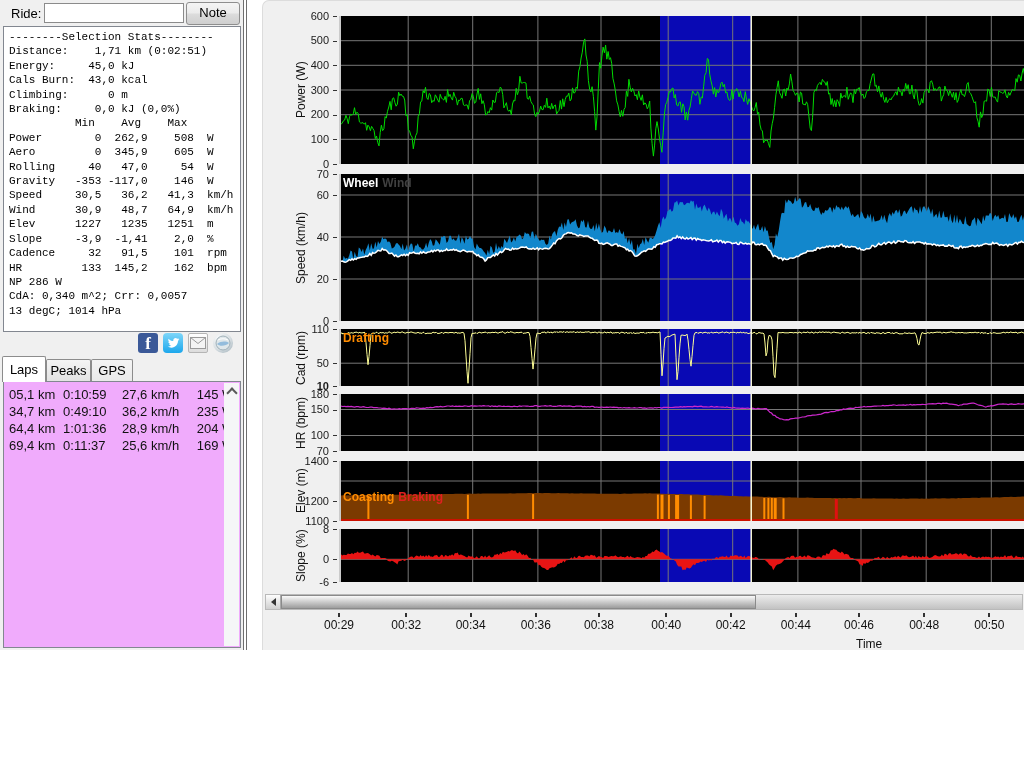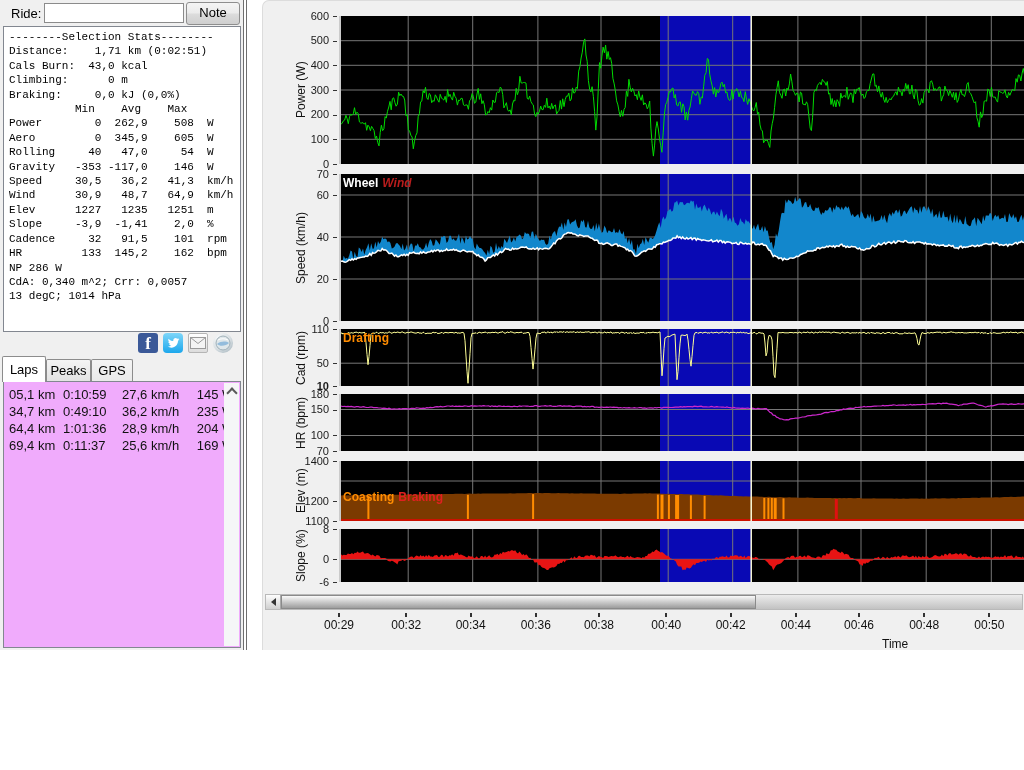--- a/index.html
+++ b/index.html
@@ -51,20 +51,21 @@
 <body>
 
 <div id="left-panel">
   <span id="ride-label">Ride:</span>
   <input id="ride-input" value="" style="">
   <div id="note-button">Note</div>
 
   <div id="stats-box">
       <div>--------Selection Stats--------</div>
       <div>Distance:    1,71 km (0:02:51)</div>
+      <div>Energy:     45,0 kJ</div>
       <div>Cals Burn:  43,0 kcal</div>
       <div>Climbing:      0 m</div>
       <div>Braking:     0,0 kJ (0,0%)</div>
       <div>          Min    Avg    Max</div>
       <div>Power        0  262,9    508  W</div>
       <div>Aero         0  345,9    605  W</div>
       <div>Rolling     40   47,0     54  W</div>
       <div>Gravity   -353 -117,0    146  W</div>
       <div>Speed     30,5   36,2   41,3  km/h</div>
       <div>Wind      30,9   48,7   64,9  km/h</div>
@@ -201,21 +202,21 @@
           <line x1="585.2" y1="0" x2="585.2" y2="147" stroke="#777777" stroke-width="1"></line>
           <line x1="650.3" y1="0" x2="650.3" y2="147" stroke="#777777" stroke-width="1"></line>
           <line x1="0" y1="21.0" x2="686" y2="21.0" stroke="#777777" stroke-width="1"></line>
           <line x1="0" y1="63.0" x2="686" y2="63.0" stroke="#777777" stroke-width="1"></line>
           <line x1="0" y1="105.0" x2="686" y2="105.0" stroke="#777777" stroke-width="1"></line>
           <polygon fill="#1287cc" points="0.0,88.1 1.4,87.9 2.7,81.8 4.1,84.7 5.5,84.1 6.9,84.8 8.2,81.4 9.6,76.5 11.0,77.4 12.3,85.2 13.7,77.7 15.1,82.3 16.5,83.1 17.8,73.6 19.2,74.7 20.6,78.0 22.0,74.6 23.3,80.8 24.7,76.1 26.1,73.3 27.4,69.3 28.8,76.4 30.2,69.3 31.6,74.8 32.9,74.5 34.3,67.8 35.7,73.5 37.0,67.1 38.4,69.9 39.8,67.8 41.2,62.7 42.5,65.2 43.9,64.5 45.3,64.9 46.6,68.3 48.0,67.2 49.4,68.9 50.8,74.5 52.1,74.1 53.5,72.7 54.9,69.5 56.3,68.9 57.6,70.4 59.0,72.0 60.4,75.3 61.7,69.4 63.1,76.5 64.5,74.6 65.9,70.5 67.2,76.9 68.6,71.7 70.0,69.2 71.3,70.2 72.7,77.6 74.1,71.6 75.5,71.8 76.8,69.3 78.2,72.9 79.6,73.4 80.9,75.5 82.3,75.6 83.7,73.4 85.1,68.7 86.4,74.0 87.8,68.8 89.2,64.9 90.6,66.9 91.9,71.7 93.3,71.3 94.7,65.3 96.0,66.7 97.4,68.7 98.8,70.7 100.2,62.6 101.5,63.2 102.9,61.7 104.3,62.6 105.6,69.1 107.0,67.2 108.4,61.8 109.8,61.7 111.1,66.1 112.5,64.4 113.9,66.5 115.2,66.8 116.6,63.8 118.0,59.7 119.4,69.8 120.7,63.2 122.1,65.6 123.5,69.7 124.9,61.4 126.2,65.6 127.6,64.8 129.0,62.1 130.3,64.2 131.7,65.0 133.1,72.9 134.5,75.4 135.8,69.4 137.2,72.3 138.6,73.9 139.9,74.0 141.3,75.2 142.7,77.6 144.1,78.9 145.4,81.7 146.8,75.7 148.2,80.2 149.5,71.7 150.9,73.4 152.3,78.9 153.7,77.5 155.0,68.8 156.4,75.7 157.8,72.0 159.2,75.0 160.5,72.0 161.9,73.8 163.3,64.7 164.6,66.7 166.0,69.1 167.4,65.2 168.8,61.4 170.1,68.5 171.5,67.1 172.9,63.5 174.2,67.5 175.6,62.8 177.0,62.2 178.4,60.6 179.7,61.5 181.1,65.3 182.5,63.8 183.8,58.1 185.2,59.7 186.6,59.4 188.0,60.0 189.3,64.3 190.7,57.8 192.1,57.4 193.5,64.7 194.8,59.8 196.2,62.9 197.6,65.2 198.9,66.9 200.3,65.4 201.7,65.9 203.1,65.7 204.4,69.8 205.8,71.0 207.2,69.5 208.5,61.4 209.9,65.5 211.3,59.9 212.7,58.1 214.0,56.9 215.4,62.2 216.8,55.8 218.1,52.5 219.5,53.0 220.9,48.4 222.3,56.0 223.6,48.6 225.0,52.9 226.4,45.4 227.8,45.3 229.1,50.5 230.5,48.4 231.9,47.7 233.2,47.3 234.6,45.2 236.0,51.4 237.4,54.3 238.7,53.6 240.1,46.2 241.5,47.9 242.8,45.4 244.2,53.2 245.6,53.6 247.0,46.8 248.3,53.2 249.7,55.0 251.1,54.7 252.4,51.1 253.8,57.3 255.2,48.8 256.6,55.6 257.9,49.4 259.3,55.3 260.7,58.9 262.1,57.6 263.4,51.4 264.8,54.3 266.2,59.3 267.5,56.6 268.9,56.8 270.3,58.3 271.7,57.9 273.0,54.0 274.4,59.0 275.8,57.9 277.1,59.1 278.5,54.9 279.9,58.9 281.3,60.5 282.6,56.9 284.0,64.9 285.4,63.1 286.7,69.3 288.1,63.9 289.5,70.9 290.9,66.0 292.2,75.4 293.6,75.3 295.0,80.5 296.4,69.7 297.7,74.3 299.1,70.3 300.5,69.3 301.8,64.8 303.2,71.0 304.6,62.9 306.0,66.5 307.3,68.7 308.7,64.1 310.1,63.6 311.4,65.0 312.8,64.1 314.2,61.1 315.6,56.5 316.9,51.9 318.3,48.3 319.7,54.0 321.0,45.8 322.4,42.4 323.8,45.8 325.2,43.1 326.5,37.2 327.9,36.2 329.3,34.8 330.7,37.8 332.0,36.4 333.4,28.4 334.8,28.2 336.1,26.6 337.5,31.6 338.9,27.9 340.3,28.2 341.6,28.0 343.0,31.3 344.4,30.6 345.7,29.1 347.1,28.7 348.5,29.4 349.9,26.2 351.2,27.7 352.6,26.7 354.0,35.7 355.3,29.5 356.7,33.7 358.1,33.8 359.5,32.3 360.8,37.6 362.2,32.6 363.6,30.6 365.0,34.0 366.3,37.3 367.7,33.5 369.1,36.2 370.4,40.7 371.8,38.1 373.2,37.5 374.6,41.0 375.9,37.6 377.3,40.4 378.7,42.3 380.0,34.7 381.4,37.7 382.8,44.7 384.2,41.8 385.5,39.8 386.9,47.4 388.3,44.2 389.6,44.6 391.0,48.5 392.4,42.6 393.8,48.6 395.1,49.3 396.5,51.7 397.9,50.3 399.3,44.1 400.6,47.5 402.0,48.2 403.4,50.4 404.7,44.9 406.1,47.6 407.5,47.3 408.9,49.4 410.2,52.0 411.6,55.1 413.0,50.7 414.3,55.8 415.7,52.4 417.1,49.6 418.5,56.2 419.8,55.9 421.2,52.1 422.6,58.2 423.9,51.9 425.3,56.8 426.7,56.4 428.1,63.9 429.4,69.1 430.8,68.0 432.2,75.3 433.6,70.7 434.9,59.6 436.3,63.1 437.7,56.6 439.0,47.8 440.4,39.5 441.8,38.8 443.2,39.2 444.5,25.6 445.9,29.2 447.3,25.6 448.6,26.8 450.0,27.6 451.4,30.1 452.8,29.0 454.1,22.7 455.5,27.5 456.9,26.6 458.2,24.2 459.6,24.8 461.0,33.7 462.4,31.9 463.7,28.6 465.1,28.1 466.5,33.3 467.9,32.9 469.2,30.1 470.6,34.8 472.0,36.8 473.3,36.9 474.7,33.2 476.1,34.6 477.5,33.0 478.8,37.4 480.2,41.0 481.6,38.2 482.9,39.5 484.3,36.0 485.7,36.7 487.1,36.0 488.4,33.3 489.8,33.6 491.2,38.7 492.5,33.2 493.9,36.3 495.3,31.0 496.7,33.4 498.0,33.1 499.4,36.1 500.8,32.4 502.2,36.1 503.5,33.7 504.9,31.9 506.3,34.4 507.6,32.3 509.0,37.3 510.4,42.1 511.8,39.8 513.1,43.1 514.5,42.4 515.9,40.9 517.2,39.9 518.6,44.5 520.0,37.1 521.4,38.9 522.7,42.8 524.1,44.8 525.5,43.9 526.8,39.8 528.2,44.3 529.6,39.5 531.0,48.8 532.3,41.5 533.7,47.6 535.1,47.3 536.5,46.8 537.8,46.6 539.2,45.6 540.6,41.1 541.9,46.2 543.3,40.8 544.7,45.9 546.1,49.2 547.4,42.0 548.8,39.0 550.2,42.5 551.5,38.0 552.9,40.4 554.3,36.8 555.7,36.0 557.0,39.6 558.4,35.0 559.8,42.8 561.1,41.5 562.5,37.4 563.9,36.4 565.3,40.3 566.6,38.0 568.0,35.6 569.4,33.3 570.8,32.2 572.1,39.3 573.5,33.3 574.9,36.3 576.2,35.8 577.6,40.0 579.0,32.0 580.4,38.8 581.7,33.4 583.1,31.9 584.5,34.4 585.8,37.4 587.2,32.2 588.6,35.6 590.0,40.3 591.3,34.7 592.7,43.5 594.1,41.3 595.4,39.8 596.8,44.3 598.2,36.5 599.6,43.7 600.9,43.5 602.3,36.8 603.7,43.1 605.1,43.3 606.4,42.5 607.8,47.8 609.2,39.4 610.5,46.6 611.9,49.3 613.3,40.5 614.7,49.3 616.0,40.8 617.4,49.6 618.8,44.7 620.1,47.0 621.5,50.1 622.9,50.2 624.3,42.1 625.6,49.8 627.0,51.0 628.4,52.3 629.7,51.8 631.1,46.5 632.5,45.3 633.9,43.2 635.2,52.2 636.6,43.8 638.0,45.8 639.4,47.9 640.7,50.3 642.1,41.4 643.5,47.3 644.8,41.4 646.2,41.6 647.6,41.8 649.0,38.8 650.3,40.1 651.7,46.9 653.1,42.7 654.4,40.7 655.8,43.3 657.2,40.9 658.6,45.6 659.9,44.4 661.3,43.7 662.7,44.5 664.0,40.0 665.4,48.1 666.8,47.8 668.2,39.1 669.5,42.3 670.9,43.9 672.3,40.1 673.7,44.7 675.0,42.3 676.4,47.9 677.8,47.8 679.1,43.7 680.5,40.7 681.9,46.4 683.3,40.8 684.6,41.9 686.0,43.3 686.0,67.3 684.6,66.6 683.3,68.6 681.9,68.4 680.5,67.3 679.1,68.4 677.8,68.3 676.4,70.1 675.0,68.4 673.7,69.2 672.3,70.2 670.9,70.9 669.5,70.5 668.2,70.4 666.8,72.2 665.4,70.3 664.0,70.8 662.7,71.4 661.3,71.0 659.9,70.5 658.6,71.4 657.2,70.2 655.8,69.1 654.4,69.2 653.1,69.9 651.7,68.5 650.3,70.4 649.0,70.3 647.6,70.4 646.2,69.9 644.8,69.5 643.5,70.0 642.1,70.4 640.7,71.4 639.4,71.2 638.0,72.3 636.6,71.1 635.2,72.0 633.9,72.7 632.5,71.8 631.1,71.3 629.7,72.2 628.4,72.2 627.0,73.0 625.6,72.9 624.3,73.5 622.9,72.9 621.5,74.0 620.1,72.2 618.8,72.5 617.4,74.7 616.0,73.7 614.7,73.9 613.3,73.8 611.9,71.6 610.5,72.4 609.2,71.6 607.8,71.0 606.4,72.3 605.1,72.0 603.7,72.3 602.3,70.9 600.9,71.2 599.6,71.3 598.2,71.8 596.8,70.9 595.4,71.6 594.1,70.4 592.7,70.1 591.3,71.1 590.0,70.0 588.6,70.1 587.2,69.8 585.8,70.1 584.5,68.6 583.1,69.9 581.7,68.8 580.4,68.8 579.0,68.1 577.6,67.9 576.2,67.9 574.9,68.3 573.5,69.4 572.1,67.7 570.8,69.0 569.4,68.6 568.0,68.7 566.6,68.4 565.3,67.0 563.9,66.6 562.5,68.1 561.1,67.7 559.8,67.8 558.4,66.9 557.0,66.8 555.7,68.5 554.3,69.3 552.9,67.2 551.5,68.7 550.2,69.5 548.8,68.3 547.4,68.0 546.1,68.9 544.7,70.2 543.3,68.5 541.9,69.5 540.6,70.7 539.2,70.8 537.8,69.4 536.5,70.7 535.1,72.4 533.7,72.8 532.3,71.5 531.0,71.5 529.6,74.0 528.2,74.7 526.8,74.7 525.5,74.5 524.1,75.6 522.7,76.3 521.4,75.8 520.0,75.8 518.6,74.0 517.2,75.0 515.9,74.4 514.5,72.9 513.1,72.8 511.8,72.8 510.4,72.4 509.0,73.3 507.6,73.2 506.3,72.2 504.9,73.4 503.5,71.8 502.2,72.3 500.8,70.2 499.4,70.6 498.0,72.4 496.7,72.0 495.3,71.8 493.9,73.3 492.5,71.7 491.2,72.9 489.8,72.1 488.4,71.8 487.1,73.0 485.7,72.2 484.3,73.3 482.9,73.8 481.6,73.3 480.2,73.9 478.8,74.8 477.5,73.8 476.1,73.9 474.7,76.1 473.3,76.0 472.0,77.1 470.6,77.0 469.2,76.9 467.9,77.3 466.5,76.8 465.1,78.5 463.7,79.0 462.4,79.3 461.0,80.0 459.6,80.5 458.2,81.9 456.9,82.4 455.5,82.3 454.1,83.4 452.8,84.1 451.4,84.3 450.0,83.9 448.6,84.1 447.3,85.2 445.9,85.5 444.5,85.2 443.2,84.3 441.8,86.1 440.4,84.0 439.0,84.0 437.7,84.5 436.3,82.9 434.9,82.4 433.6,81.4 432.2,82.6 430.8,79.7 429.4,76.6 428.1,76.3 426.7,74.3 425.3,71.7 423.9,71.1 422.6,71.3 421.2,69.7 419.8,70.0 418.5,70.9 417.1,70.1 415.7,70.7 414.3,70.6 413.0,68.3 411.6,68.1 410.2,70.3 408.9,70.0 407.5,69.6 406.1,70.2 404.7,69.1 403.4,69.7 402.0,69.8 400.6,68.6 399.3,68.1 397.9,70.4 396.5,70.2 395.1,68.4 393.8,69.3 392.4,69.2 391.0,69.6 389.6,68.5 388.3,68.1 386.9,67.7 385.5,67.9 384.2,69.1 382.8,67.4 381.4,68.7 380.0,66.4 378.7,66.4 377.3,68.1 375.9,66.0 374.6,67.0 373.2,67.3 371.8,67.9 370.4,65.8 369.1,66.5 367.7,66.9 366.3,66.8 365.0,66.5 363.6,66.1 362.2,65.7 360.8,66.5 359.5,65.6 358.1,65.5 356.7,64.6 355.3,66.2 354.0,64.1 352.6,64.2 351.2,65.5 349.9,63.6 348.5,64.4 347.1,65.1 345.7,63.5 344.4,64.9 343.0,64.6 341.6,63.0 340.3,64.6 338.9,62.7 337.5,63.8 336.1,61.9 334.8,64.2 333.4,64.1 332.0,64.1 330.7,65.6 329.3,66.4 327.9,66.3 326.5,67.3 325.2,67.7 323.8,68.5 322.4,68.1 321.0,70.0 319.7,69.8 318.3,69.8 316.9,70.6 315.6,70.8 314.2,73.3 312.8,72.7 311.4,74.8 310.1,75.3 308.7,74.9 307.3,75.0 306.0,76.0 304.6,77.4 303.2,76.8 301.8,77.7 300.5,78.2 299.1,79.7 297.7,80.8 296.4,81.8 295.0,82.3 293.6,81.9 292.2,79.3 290.9,77.5 289.5,76.5 288.1,77.1 286.7,75.1 285.4,75.7 284.0,73.9 282.6,73.3 281.3,72.6 279.9,72.4 278.5,71.4 277.1,72.2 275.8,70.0 274.4,70.1 273.0,70.4 271.7,71.4 270.3,71.4 268.9,70.2 267.5,69.5 266.2,68.8 264.8,69.3 263.4,70.0 262.1,70.5 260.7,69.2 259.3,69.6 257.9,69.3 256.6,66.5 255.2,66.1 253.8,66.5 252.4,65.4 251.1,64.2 249.7,64.0 248.3,63.1 247.0,61.9 245.6,61.9 244.2,62.0 242.8,62.4 241.5,61.6 240.1,61.3 238.7,60.9 237.4,62.0 236.0,61.5 234.6,60.4 233.2,60.0 231.9,60.1 230.5,58.8 229.1,59.1 227.8,58.6 226.4,58.8 225.0,59.9 223.6,60.1 222.3,61.3 220.9,63.7 219.5,65.0 218.1,64.5 216.8,65.5 215.4,66.9 214.0,69.8 212.7,69.1 211.3,71.1 209.9,73.0 208.5,74.6 207.2,75.0 205.8,74.6 204.4,74.3 203.1,74.4 201.7,75.2 200.3,74.9 198.9,74.3 197.6,75.8 196.2,73.9 194.8,75.1 193.5,75.2 192.1,74.1 190.7,75.2 189.3,74.7 188.0,75.0 186.6,74.4 185.2,72.9 183.8,73.4 182.5,73.2 181.1,73.1 179.7,73.3 178.4,74.1 177.0,74.8 175.6,74.9 174.2,74.5 172.9,75.4 171.5,74.1 170.1,76.1 168.8,76.2 167.4,75.1 166.0,75.3 164.6,74.5 163.3,75.8 161.9,77.7 160.5,78.6 159.2,77.5 157.8,79.2 156.4,81.0 155.0,79.5 153.7,82.1 152.3,80.9 150.9,82.1 149.5,83.5 148.2,83.4 146.8,83.6 145.4,85.9 144.1,87.0 142.7,84.8 141.3,83.5 139.9,83.3 138.6,82.6 137.2,80.7 135.8,81.8 134.5,80.1 133.1,79.4 131.7,77.3 130.3,77.8 129.0,77.5 127.6,77.6 126.2,77.9 124.9,77.4 123.5,76.5 122.1,76.1 120.7,76.9 119.4,77.7 118.0,77.2 116.6,76.8 115.2,75.6 113.9,76.4 112.5,75.2 111.1,76.1 109.8,75.8 108.4,76.3 107.0,76.4 105.6,74.9 104.3,76.4 102.9,76.4 101.5,77.4 100.2,76.4 98.8,77.6 97.4,75.9 96.0,75.9 94.7,77.1 93.3,76.2 91.9,77.9 90.6,76.6 89.2,77.7 87.8,77.9 86.4,78.3 85.1,79.1 83.7,78.7 82.3,77.8 80.9,79.2 79.6,77.9 78.2,79.8 76.8,79.2 75.5,79.5 74.1,79.2 72.7,78.2 71.3,78.7 70.0,79.1 68.6,78.7 67.2,81.3 65.9,80.3 64.5,81.7 63.1,80.2 61.7,81.5 60.4,80.9 59.0,81.8 57.6,82.7 56.3,82.8 54.9,81.0 53.5,82.1 52.1,80.5 50.8,79.1 49.4,79.5 48.0,79.5 46.6,77.7 45.3,76.3 43.9,75.8 42.5,75.9 41.2,74.5 39.8,77.0 38.4,76.8 37.0,76.3 35.7,77.6 34.3,78.9 32.9,79.3 31.6,78.6 30.2,81.3 28.8,79.5 27.4,81.7 26.1,82.5 24.7,82.1 23.3,82.9 22.0,83.0 20.6,83.3 19.2,83.5 17.8,84.0 16.5,83.9 15.1,85.3 13.7,84.6 12.3,86.0 11.0,84.9 9.6,86.4 8.2,85.6 6.9,87.0 5.5,87.9 4.1,88.2 2.7,87.8 1.4,87.0 0.0,87.3"></polygon>
           <polyline fill="none" stroke="#ffffff" stroke-width="1.5" points="0.0,87.3 1.4,87.0 2.7,87.8 4.1,88.2 5.5,87.9 6.9,87.0 8.2,85.6 9.6,86.4 11.0,84.9 12.3,86.0 13.7,84.6 15.1,85.3 16.5,83.9 17.8,84.0 19.2,83.5 20.6,83.3 22.0,83.0 23.3,82.9 24.7,82.1 26.1,82.5 27.4,81.7 28.8,79.5 30.2,81.3 31.6,78.6 32.9,79.3 34.3,78.9 35.7,77.6 37.0,76.3 38.4,76.8 39.8,77.0 41.2,74.5 42.5,75.9 43.9,75.8 45.3,76.3 46.6,77.7 48.0,79.5 49.4,79.5 50.8,79.1 52.1,80.5 53.5,82.1 54.9,81.0 56.3,82.8 57.6,82.7 59.0,81.8 60.4,80.9 61.7,81.5 63.1,80.2 64.5,81.7 65.9,80.3 67.2,81.3 68.6,78.7 70.0,79.1 71.3,78.7 72.7,78.2 74.1,79.2 75.5,79.5 76.8,79.2 78.2,79.8 79.6,77.9 80.9,79.2 82.3,77.8 83.7,78.7 85.1,79.1 86.4,78.3 87.8,77.9 89.2,77.7 90.6,76.6 91.9,77.9 93.3,76.2 94.7,77.1 96.0,75.9 97.4,75.9 98.8,77.6 100.2,76.4 101.5,77.4 102.9,76.4 104.3,76.4 105.6,74.9 107.0,76.4 108.4,76.3 109.8,75.8 111.1,76.1 112.5,75.2 113.9,76.4 115.2,75.6 116.6,76.8 118.0,77.2 119.4,77.7 120.7,76.9 122.1,76.1 123.5,76.5 124.9,77.4 126.2,77.9 127.6,77.6 129.0,77.5 130.3,77.8 131.7,77.3 133.1,79.4 134.5,80.1 135.8,81.8 137.2,80.7 138.6,82.6 139.9,83.3 141.3,83.5 142.7,84.8 144.1,87.0 145.4,85.9 146.8,83.6 148.2,83.4 149.5,83.5 150.9,82.1 152.3,80.9 153.7,82.1 155.0,79.5 156.4,81.0 157.8,79.2 159.2,77.5 160.5,78.6 161.9,77.7 163.3,75.8 164.6,74.5 166.0,75.3 167.4,75.1 168.8,76.2 170.1,76.1 171.5,74.1 172.9,75.4 174.2,74.5 175.6,74.9 177.0,74.8 178.4,74.1 179.7,73.3 181.1,73.1 182.5,73.2 183.8,73.4 185.2,72.9 186.6,74.4 188.0,75.0 189.3,74.7 190.7,75.2 192.1,74.1 193.5,75.2 194.8,75.1 196.2,73.9 197.6,75.8 198.9,74.3 200.3,74.9 201.7,75.2 203.1,74.4 204.4,74.3 205.8,74.6 207.2,75.0 208.5,74.6 209.9,73.0 211.3,71.1 212.7,69.1 214.0,69.8 215.4,66.9 216.8,65.5 218.1,64.5 219.5,65.0 220.9,63.7 222.3,61.3 223.6,60.1 225.0,59.9 226.4,58.8 227.8,58.6 229.1,59.1 230.5,58.8 231.9,60.1 233.2,60.0 234.6,60.4 236.0,61.5 237.4,62.0 238.7,60.9 240.1,61.3 241.5,61.6 242.8,62.4 244.2,62.0 245.6,61.9 247.0,61.9 248.3,63.1 249.7,64.0 251.1,64.2 252.4,65.4 253.8,66.5 255.2,66.1 256.6,66.5 257.9,69.3 259.3,69.6 260.7,69.2 262.1,70.5 263.4,70.0 264.8,69.3 266.2,68.8 267.5,69.5 268.9,70.2 270.3,71.4 271.7,71.4 273.0,70.4 274.4,70.1 275.8,70.0 277.1,72.2 278.5,71.4 279.9,72.4 281.3,72.6 282.6,73.3 284.0,73.9 285.4,75.7 286.7,75.1 288.1,77.1 289.5,76.5 290.9,77.5 292.2,79.3 293.6,81.9 295.0,82.3 296.4,81.8 297.7,80.8 299.1,79.7 300.5,78.2 301.8,77.7 303.2,76.8 304.6,77.4 306.0,76.0 307.3,75.0 308.7,74.9 310.1,75.3 311.4,74.8 312.8,72.7 314.2,73.3 315.6,70.8 316.9,70.6 318.3,69.8 319.7,69.8 321.0,70.0 322.4,68.1 323.8,68.5 325.2,67.7 326.5,67.3 327.9,66.3 329.3,66.4 330.7,65.6 332.0,64.1 333.4,64.1 334.8,64.2 336.1,61.9 337.5,63.8 338.9,62.7 340.3,64.6 341.6,63.0 343.0,64.6 344.4,64.9 345.7,63.5 347.1,65.1 348.5,64.4 349.9,63.6 351.2,65.5 352.6,64.2 354.0,64.1 355.3,66.2 356.7,64.6 358.1,65.5 359.5,65.6 360.8,66.5 362.2,65.7 363.6,66.1 365.0,66.5 366.3,66.8 367.7,66.9 369.1,66.5 370.4,65.8 371.8,67.9 373.2,67.3 374.6,67.0 375.9,66.0 377.3,68.1 378.7,66.4 380.0,66.4 381.4,68.7 382.8,67.4 384.2,69.1 385.5,67.9 386.9,67.7 388.3,68.1 389.6,68.5 391.0,69.6 392.4,69.2 393.8,69.3 395.1,68.4 396.5,70.2 397.9,70.4 399.3,68.1 400.6,68.6 402.0,69.8 403.4,69.7 404.7,69.1 406.1,70.2 407.5,69.6 408.9,70.0 410.2,70.3 411.6,68.1 413.0,68.3 414.3,70.6 415.7,70.7 417.1,70.1 418.5,70.9 419.8,70.0 421.2,69.7 422.6,71.3 423.9,71.1 425.3,71.7 426.7,74.3 428.1,76.3 429.4,76.6 430.8,79.7 432.2,82.6 433.6,81.4 434.9,82.4 436.3,82.9 437.7,84.5 439.0,84.0 440.4,84.0 441.8,86.1 443.2,84.3 444.5,85.2 445.9,85.5 447.3,85.2 448.6,84.1 450.0,83.9 451.4,84.3 452.8,84.1 454.1,83.4 455.5,82.3 456.9,82.4 458.2,81.9 459.6,80.5 461.0,80.0 462.4,79.3 463.7,79.0 465.1,78.5 466.5,76.8 467.9,77.3 469.2,76.9 470.6,77.0 472.0,77.1 473.3,76.0 474.7,76.1 476.1,73.9 477.5,73.8 478.8,74.8 480.2,73.9 481.6,73.3 482.9,73.8 484.3,73.3 485.7,72.2 487.1,73.0 488.4,71.8 489.8,72.1 491.2,72.9 492.5,71.7 493.9,73.3 495.3,71.8 496.7,72.0 498.0,72.4 499.4,70.6 500.8,70.2 502.2,72.3 503.5,71.8 504.9,73.4 506.3,72.2 507.6,73.2 509.0,73.3 510.4,72.4 511.8,72.8 513.1,72.8 514.5,72.9 515.9,74.4 517.2,75.0 518.6,74.0 520.0,75.8 521.4,75.8 522.7,76.3 524.1,75.6 525.5,74.5 526.8,74.7 528.2,74.7 529.6,74.0 531.0,71.5 532.3,71.5 533.7,72.8 535.1,72.4 536.5,70.7 537.8,69.4 539.2,70.8 540.6,70.7 541.9,69.5 543.3,68.5 544.7,70.2 546.1,68.9 547.4,68.0 548.8,68.3 550.2,69.5 551.5,68.7 552.9,67.2 554.3,69.3 555.7,68.5 557.0,66.8 558.4,66.9 559.8,67.8 561.1,67.7 562.5,68.1 563.9,66.6 565.3,67.0 566.6,68.4 568.0,68.7 569.4,68.6 570.8,69.0 572.1,67.7 573.5,69.4 574.9,68.3 576.2,67.9 577.6,67.9 579.0,68.1 580.4,68.8 581.7,68.8 583.1,69.9 584.5,68.6 585.8,70.1 587.2,69.8 588.6,70.1 590.0,70.0 591.3,71.1 592.7,70.1 594.1,70.4 595.4,71.6 596.8,70.9 598.2,71.8 599.6,71.3 600.9,71.2 602.3,70.9 603.7,72.3 605.1,72.0 606.4,72.3 607.8,71.0 609.2,71.6 610.5,72.4 611.9,71.6 613.3,73.8 614.7,73.9 616.0,73.7 617.4,74.7 618.8,72.5 620.1,72.2 621.5,74.0 622.9,72.9 624.3,73.5 625.6,72.9 627.0,73.0 628.4,72.2 629.7,72.2 631.1,71.3 632.5,71.8 633.9,72.7 635.2,72.0 636.6,71.1 638.0,72.3 639.4,71.2 640.7,71.4 642.1,70.4 643.5,70.0 644.8,69.5 646.2,69.9 647.6,70.4 649.0,70.3 650.3,70.4 651.7,68.5 653.1,69.9 654.4,69.2 655.8,69.1 657.2,70.2 658.6,71.4 659.9,70.5 661.3,71.0 662.7,71.4 664.0,70.8 665.4,70.3 666.8,72.2 668.2,70.4 669.5,70.5 670.9,70.9 672.3,70.2 673.7,69.2 675.0,68.4 676.4,70.1 677.8,68.3 679.1,68.4 680.5,67.3 681.9,68.4 683.3,68.6 684.6,66.6 686.0,67.3"></polyline>
           <line x1="410.2" y1="0" x2="410.2" y2="147" stroke="#ffffdc" stroke-width="1.5"></line>
         </svg>
       </div>
-      <div class="legend" style="left: 80px; top: 175px;"><span style="color: rgb(255, 255, 255);">Wheel</span><span style="color: #b91c1c; font-style: italic;">Wind</span></div>
+      <div class="legend" style="left: 80px; top: 175px;"><span style="color: rgb(255, 255, 255);">Wheel</span><span style="color: #404040;">Wind</span></div>
       <div class="ytitle" style="top: 328px; height: 57px;">Cad (rpm)</div>
       <div class="ytick" style="top: 321.5px; left: 0px;">110</div>
       <div class="ytick-dash" style="left: 70px; top: 328px;"></div>
       <div class="ytick" style="top: 355.7px; left: 0px;">50</div>
       <div class="ytick-dash" style="left: 70px; top: 362.2px;"></div>
       <div class="ytick" style="top: 378.5px; left: 0px; font-weight: bold;">10</div>
       <div class="ytick-dash" style="left: 70px; top: 385px;"></div>
       <div class="plot" style="left: 76px; top: 328px; width: 686px; height: 57px; border-left-color: rgb(203, 203, 203);">
         <svg width="686" height="57" viewBox="0 0 686 57" style="display:block">
           <rect x="319.0" y="0" width="91.2" height="57" fill="#0909b4"></rect>
@@ -346,21 +347,21 @@
       <div class="xtick-dash" style="left: 466.706px; top: 612px;"></div>
       <div class="xtick-label" style="left: 437.706px; top: 617px;">00:42</div>
       <div class="xtick-dash" style="left: 531.876px; top: 612px;"></div>
       <div class="xtick-label" style="left: 502.876px; top: 617px;">00:44</div>
       <div class="xtick-dash" style="left: 594.988px; top: 612px;"></div>
       <div class="xtick-label" style="left: 565.988px; top: 617px;">00:46</div>
       <div class="xtick-dash" style="left: 660.158px; top: 612px;"></div>
       <div class="xtick-label" style="left: 631.158px; top: 617px;">00:48</div>
       <div class="xtick-dash" style="left: 725.328px; top: 612px;"></div>
       <div class="xtick-label" style="left: 696.328px; top: 617px;">00:50</div>
-      <div id="time-title" style="left: 619px; top: 636px;">Time</div>
+      <div id="time-title" style="left: 593px; top: 636px;">Time</div>
     </div>
   <div id="chart-scrollbar">
     <div id="chart-scroll-left">
         <span class="arr"></span>
       </div>
     <div id="chart-scroll-thumb"></div>
   </div>
 </div>
 
 </body></html>

